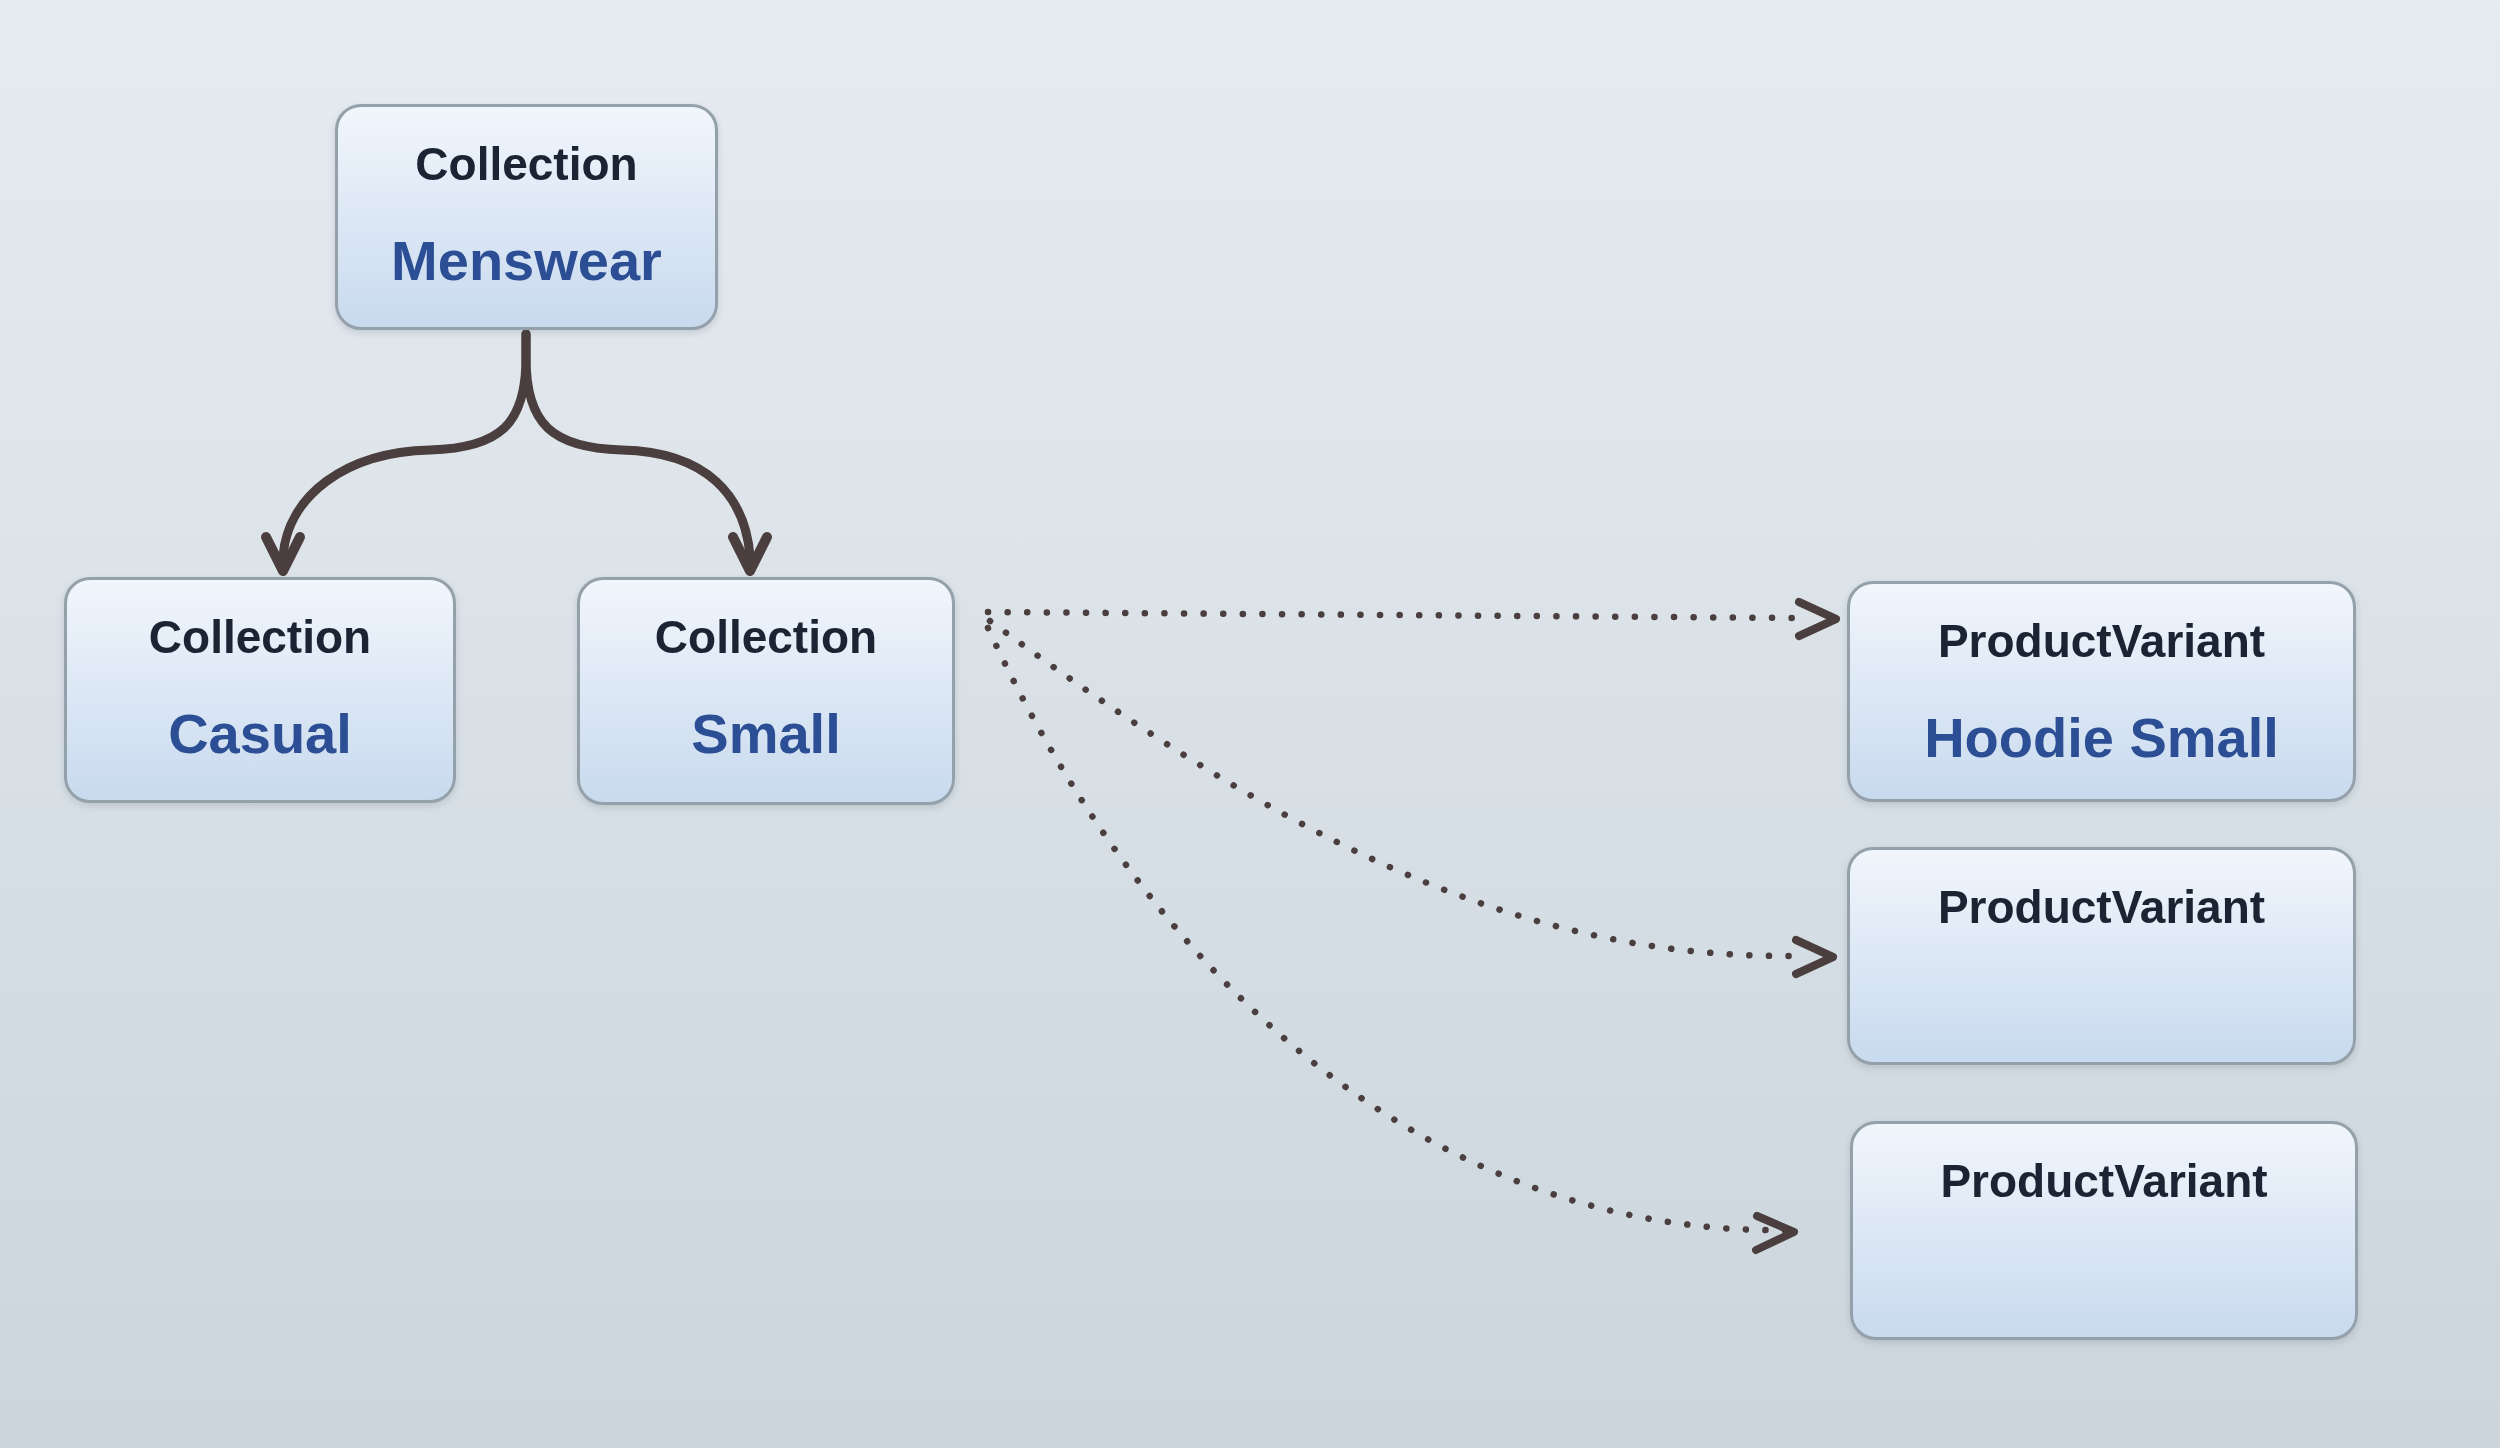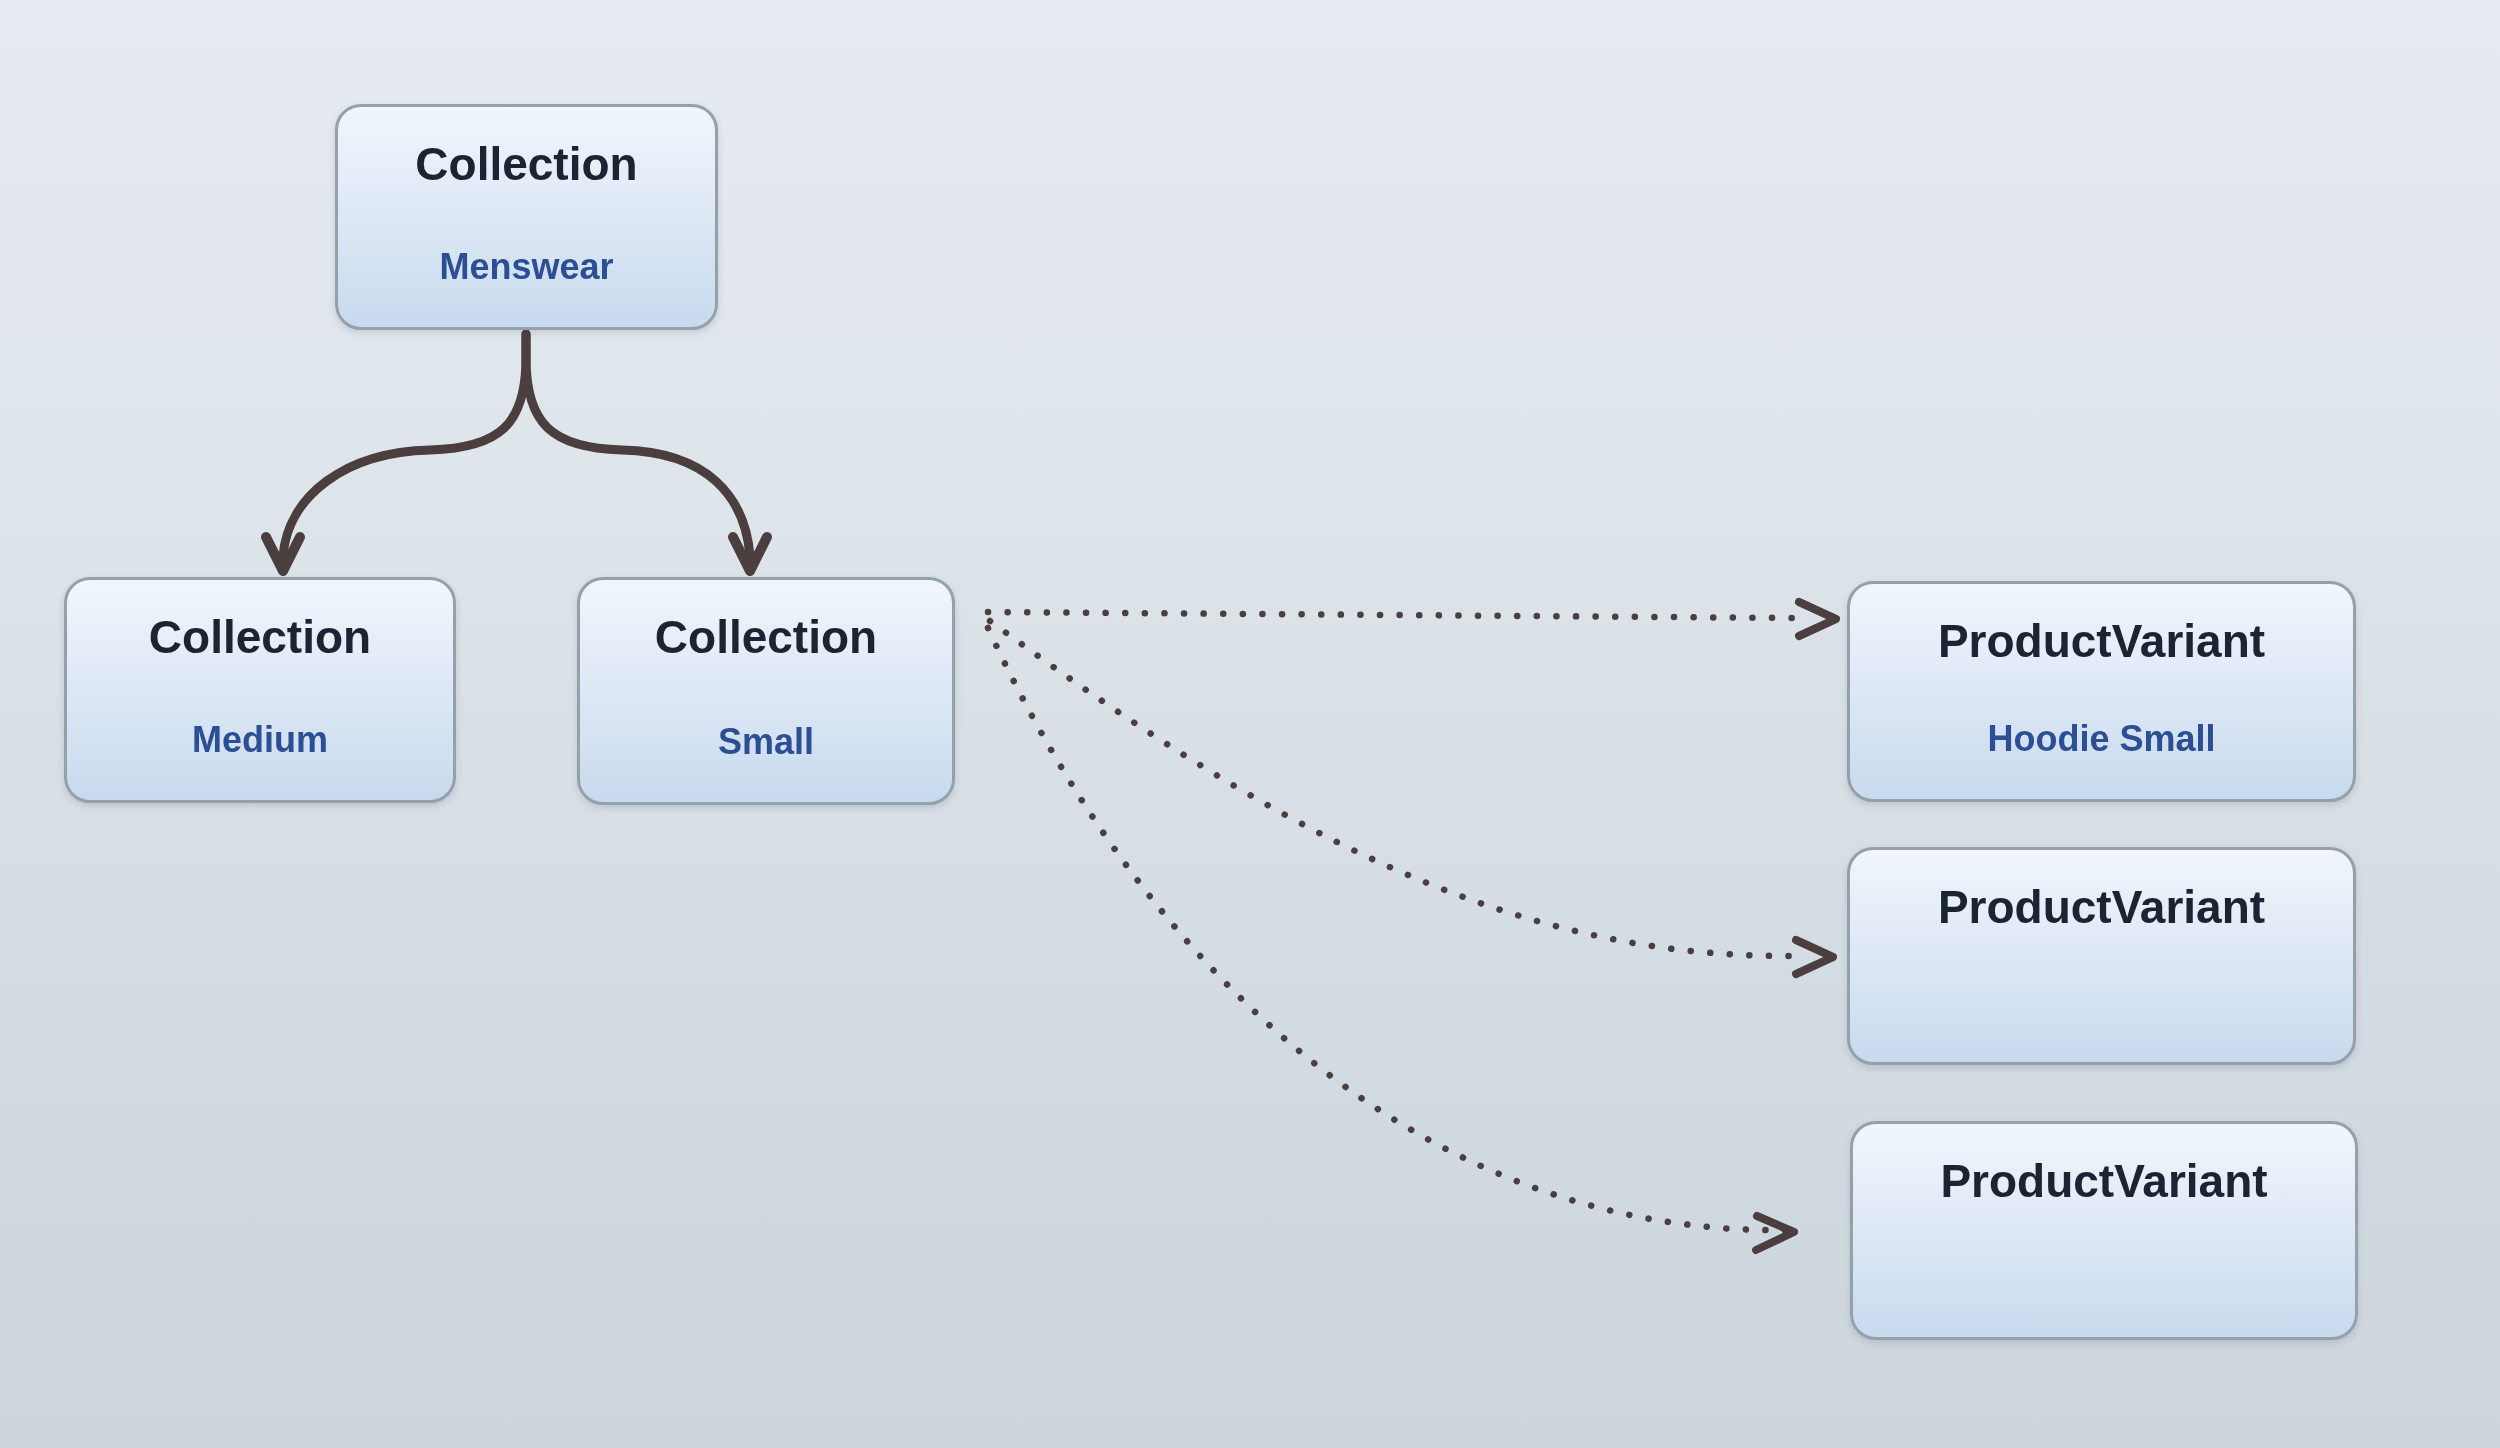--- a/index.html
+++ b/index.html
@@ -39,21 +39,21 @@
     gap: 40px;
   }
   .node-type {
     font-size: 46px;
     font-weight: bold;
     color: #1b2433;
     line-height: 1.1;
     white-space: nowrap;
   }
   .node-name {
-    font-size: 36px;
+    font-size: 56px;
     font-weight: bold;
     color: #2b4e94;
     line-height: 1.1;
     white-space: nowrap;
   }
   
   #node-menswear { left: 335px;  top: 104px;  width: 383px; height: 226px; }
   #node-formal   { left: 64px;   top: 577px;  width: 392px; height: 226px; }
   #node-casual   { left: 577px;  top: 577px;  width: 378px; height: 228px; }
   #node-hoodie   { left: 1847px; top: 581px;  width: 509px; height: 221px; }
@@ -112,21 +112,21 @@
     <path class="dotted-head" d="M 1757 1216 L 1794 1232 L 1756 1250"></path>
   </svg>
 
   <div class="node" id="node-menswear">
     <div class="node-type">Collection</div>
     <div class="node-name">Menswear</div>
   </div>
 
   <div class="node" id="node-formal">
     <div class="node-type">Collection</div>
-    <div class="node-name">Medium</div>
+    <div class="node-name">Casual</div>
   </div>
 
   <div class="node" id="node-casual">
     <div class="node-type">Collection</div>
     <div class="node-name">Small</div>
   </div>
 
   <div class="node" id="node-hoodie">
     <div class="node-type">ProductVariant</div>
     <div class="node-name">Hoodie Small</div>

